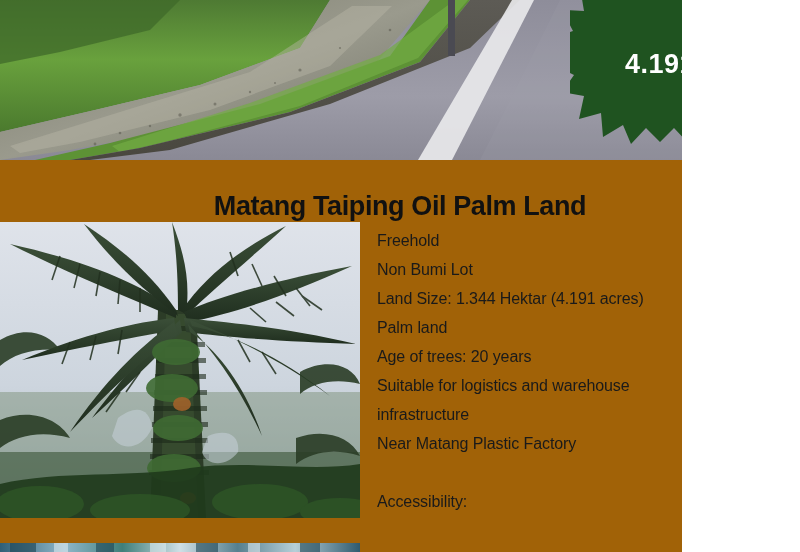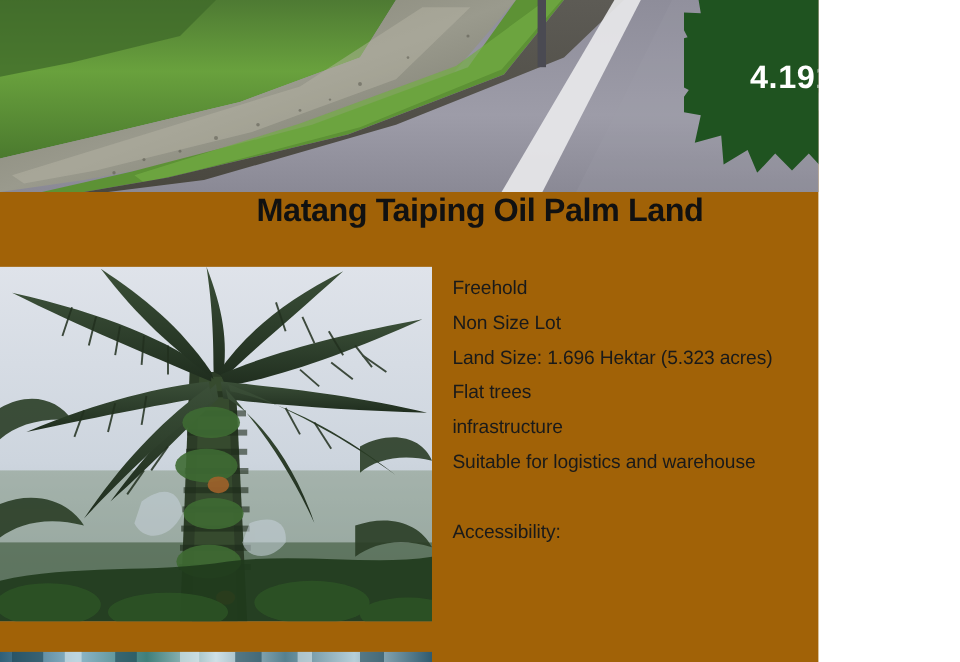--- a/index.html
+++ b/index.html
@@ -60,21 +60,21 @@
   }
 
   
   .title-bar {
     position: absolute;
     left: 0;
     top: 160px;
     width: 800px;
     height: 62px;
     display: flex;
-    align-items: flex-start;
+    align-items: flex-end;
     justify-content: center;
   }
   .poster-title {
     font-size: 27px;
     font-weight: bold;
     color: #111111;
     letter-spacing: -0.4px;
     white-space: nowrap;
   }
 
@@ -326,23 +326,25 @@
       <g fill="#e3eef2" opacity="0.55">
         <rect x="54" y="0" width="14" height="60"></rect>
         <rect x="150" y="0" width="16" height="60"></rect>
         <rect x="248" y="0" width="12" height="60"></rect>
       </g>
     </svg>
   </div>
 
   <div class="details">
     <div class="detail-line">Freehold</div>
-    <div class="detail-line">Non Size Lot</div>
-    <div class="detail-line">Land Size: 1.696 Hektar (5.323 acres)</div>
-    <div class="detail-line">Flat trees</div>
+    <div class="detail-line">Non Bumi Lot</div>
+    <div class="detail-line">Land Size: 1.344 Hektar (4.191 acres)</div>
+    <div class="detail-line">Palm land</div>
+    <div class="detail-line">Age of trees: 20 years</div>
+    <div class="detail-line">Suitable for logistics and warehouse</div>
     <div class="detail-line">infrastructure</div>
-    <div class="detail-line">Suitable for logistics and warehouse</div>
+    <div class="detail-line">Near Matang Plastic Factory</div>
     <div class="detail-line blank"></div>
     <div class="detail-line">Accessibility:</div>
 
   </div>
 
 </div>
 
 </body></html>

